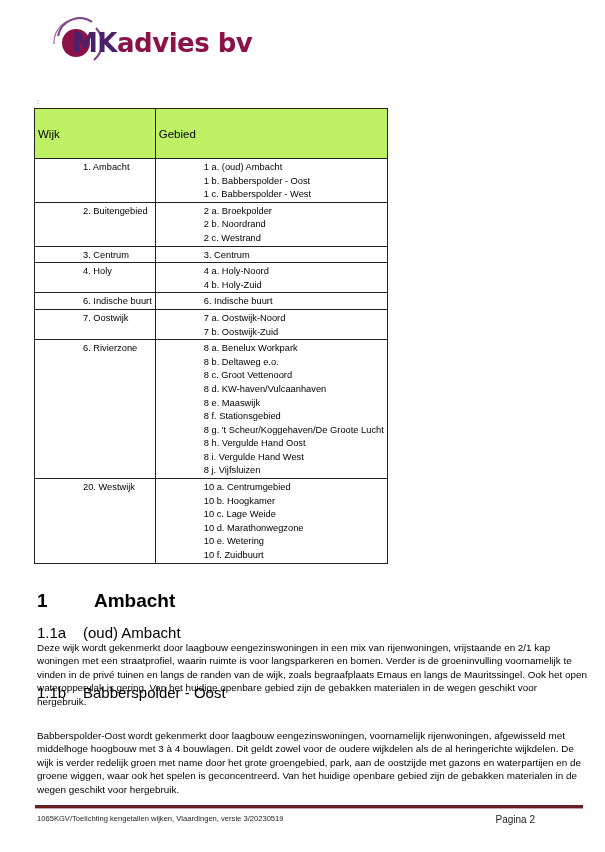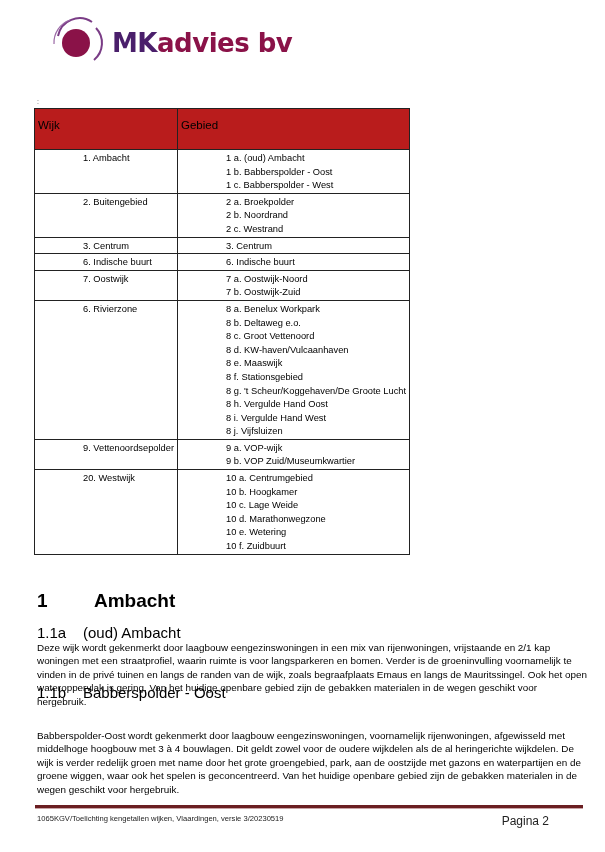--- a/index.html
+++ b/index.html
@@ -1,48 +1,48 @@
 <!DOCTYPE html>
 <html><head>
   <meta charset="utf-8">
   <style>
     html, body { margin: 0; padding: 0; background: #ffffff; }
     body { width: 605px; height: 852px; position: relative; overflow: hidden;
            font-family: "Liberation Sans", sans-serif; color: #000; }
     .logo { position: absolute; left: 50px; top: 14px; width: 140px; height: 52px; }
     .logo-text { position: absolute; left: 22px; top: 14px; font-family: "DejaVu Sans", sans-serif;
-                 font-size: 26px; letter-spacing: -0.5px; line-height: 30px; white-space: nowrap; margin-left: 40px; }
+                 font-size: 26px; letter-spacing: -0.5px; line-height: 30px; white-space: nowrap; }
     .logo-text .mk { color: #4a1f6b; font-weight: bold; }
     .logo-text .rest { color: #8a1248; font-weight: bold; }
     .logo svg { position: absolute; left: 0; top: 0; }
 
     .sec-title { position: absolute; left: 37px; top: 78px; font-size: 15px; font-weight: bold; margin-top: 43px; }
     .sec-title .num { margin-right: 8px; }
     .sec-title .txt { text-decoration: underline; }
     .dot-mark { position: absolute; left: 37px; top: 98px; font-size: 7px; color: #555; }
 
     table.wijk { position: absolute; left: 34px; top: 108px; width: 318px; border-collapse: collapse;
                  font-size: 9.3px; }
     table.wijk td, table.wijk th { border: 1px solid #222; vertical-align: top; padding: 2px 3px 0 3px; }
-    table.wijk th { background: #b91c1c; font-weight: normal; text-align: left; font-size: 11.5px;
-                    height: 30px; padding-top: 10px; }
+    table.wijk th { background: #bef264; font-weight: normal; text-align: left; font-size: 11.5px;
+                    height: 30px; padding-top: 19px; }
     table.wijk td.c1 { width: 112px; }
     table.wijk .line { display: block; line-height: 13.6px; white-space: nowrap; }
     table.wijk tbody tr td { border-top: 1.5px solid #222; padding-left: 48px; }
 
     .h1 { position: absolute; left: 37px; top: 590px; font-size: 19px; font-weight: bold; }
     .h1 .num { display: inline-block; width: 57px; }
     .h2 { position: absolute; left: 37px; font-size: 15px; font-weight: normal; }
     .h2 .num { display: inline-block; width: 46px; }
     .para { position: absolute; left: 37px; width: 552px; font-size: 9.9px; line-height: 13.4px; }
 
     .footer-rule { position: absolute; left: 35px; top: 805px; width: 548px; height: 3px; background: #6a1e22; }
     .footer-rule2 { position: absolute; left: 35px; top: 808px; width: 548px; height: 1px; background: #c9a3a5; }
     .footer-left { position: absolute; left: 37px; top: 814px; font-size: 7.6px; color: #222; }
-    .footer-right { position: absolute; right: 56px; top: 814px; font-size: 12px; color: #222; }
+    .footer-right { position: absolute; right: 70px; top: 814px; font-size: 10px; color: #222; }
   </style>
 </head>
 <body>
 
 <div class="logo">
   <svg width="140" height="52" viewBox="0 0 140 52">
     <path d="M8 22 A22 22 0 0 1 42 8" stroke="#7a3c86" stroke-width="2" fill="none"></path>
     <path d="M4 30 A24 24 0 0 1 20 6" stroke="#9b6aa6" stroke-width="1.2" fill="none"></path>
     <path d="M46 14 A22 22 0 0 1 44 46" stroke="#7a3c86" stroke-width="2" fill="none"></path>
     <circle cx="26" cy="29" r="14" fill="#8a1248"></circle>
@@ -86,20 +86,29 @@
       <tr>
         <td class="c1">
           <span class="line">3. Centrum</span>
         </td>
         <td>
           <span class="line">3. Centrum</span>
         </td>
       </tr>
       <tr>
         <td class="c1">
+          <span class="line">4. Holy</span>
+        </td>
+        <td>
+          <span class="line">4 a. Holy-Noord</span>
+          <span class="line">4 b. Holy-Zuid</span>
+        </td>
+      </tr>
+      <tr>
+        <td class="c1">
           <span class="line">6. Indische buurt</span>
         </td>
         <td>
           <span class="line">6. Indische buurt</span>
         </td>
       </tr>
       <tr>
         <td class="c1">
           <span class="line">7. Oostwijk</span>
         </td>
@@ -116,29 +125,20 @@
           <span class="line">8 a. Benelux Workpark</span>
           <span class="line">8 b. Deltaweg e.o.</span>
           <span class="line">8 c. Groot Vettenoord</span>
           <span class="line">8 d. KW-haven/Vulcaanhaven</span>
           <span class="line">8 e. Maaswijk</span>
           <span class="line">8 f. Stationsgebied</span>
           <span class="line">8 g. 't Scheur/Koggehaven/De Groote Lucht</span>
           <span class="line">8 h. Vergulde Hand Oost</span>
           <span class="line">8 i. Vergulde Hand West</span>
           <span class="line">8 j. Vijfsluizen</span>
-        </td>
-      </tr>
-      <tr>
-        <td class="c1">
-          <span class="line">9. Vettenoordsepolder</span>
-        </td>
-        <td>
-          <span class="line">9 a. VOP-wijk</span>
-          <span class="line">9 b. VOP Zuid/Museumkwartier</span>
         </td>
       </tr>
       <tr>
         <td class="c1">
           <span class="line">20. Westwijk</span>
         </td>
         <td>
           <span class="line">10 a. Centrumgebied</span>
           <span class="line">10 b. Hoogkamer</span>
           <span class="line">10 c. Lage Weide</span>

